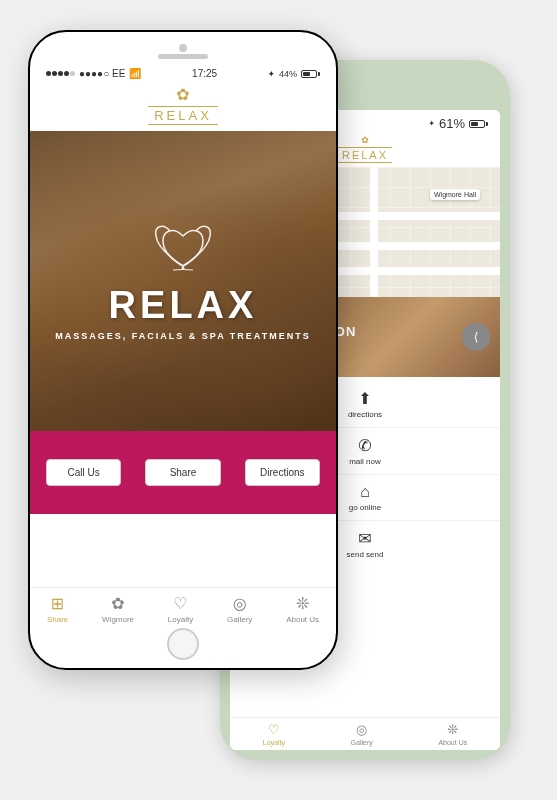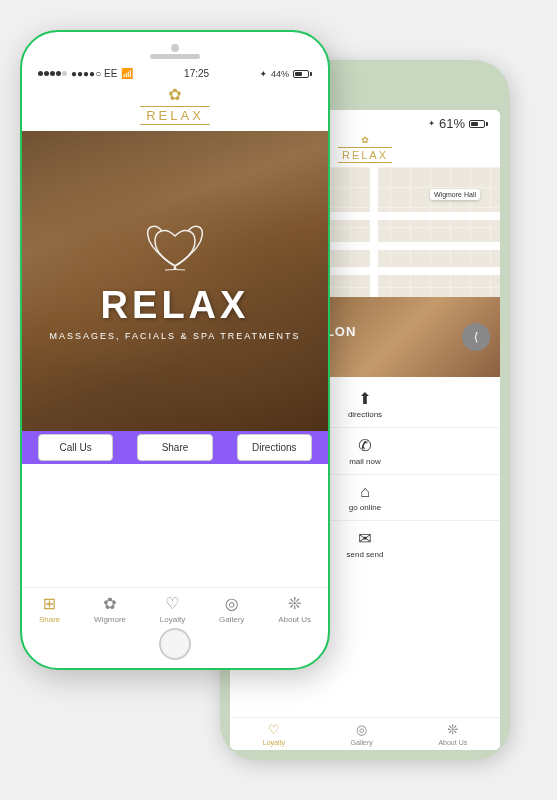--- a/index.html
+++ b/index.html
@@ -33,29 +33,29 @@
       bottom: 10px;
       background: #fff;
       border-radius: 6px;
       overflow: hidden;
     }
 
     
     .phone-front {
       position: absolute;
       top: 30px;
-      left: 20px;
+      left: 28px;
       width: 310px;
       height: 640px;
       background: #fff;
       border-radius: 38px;
       box-shadow: 4px 8px 30px rgba(0,0,0,0.22);
       z-index: 10;
       overflow: hidden;
-      border: 2px solid #22c55e;
+      border: 2px solid #000000;
     }
     .phone-camera {
       width: 8px;
       height: 8px;
       background: #ccc;
       border-radius: 50%;
       position: absolute;
       top: 12px;
       left: 50%;
       transform: translateX(-50%);
@@ -140,39 +140,39 @@
       font-weight: 700;
       letter-spacing: 4px;
       color: #fff;
       text-shadow: 1px 1px 4px rgba(0,0,0,0.4);
     }
     .hero-sub {
       font-size: 9px;
       letter-spacing: 2px;
       color: #fff;
       margin-top: 4px;
-      font-weight: 400;
+      font-weight: 700;
     }
 
     
     .hero-hands {
       position: absolute;
       top: 0; left: 0; right: 0; bottom: 0;
       background:
         radial-gradient(ellipse at 30% 40%, rgba(180,130,80,0.6) 0%, transparent 50%),
         radial-gradient(ellipse at 70% 60%, rgba(140,100,60,0.5) 0%, transparent 50%);
     }
 
     
     .action-buttons {
       display: flex;
       justify-content: center;
       gap: 24px;
-      padding: 3px 16px;
-      background: #8b5cf6;
+      padding: 28px 16px;
+      background: #be185d;
     }
     .action-btn {
       flex: 1;
       padding: 7px 4px;
       border: 1px solid #ccc;
       background: #fff;
       border-radius: 4px;
       font-size: 10px;
       color: #333;
       text-align: center;

